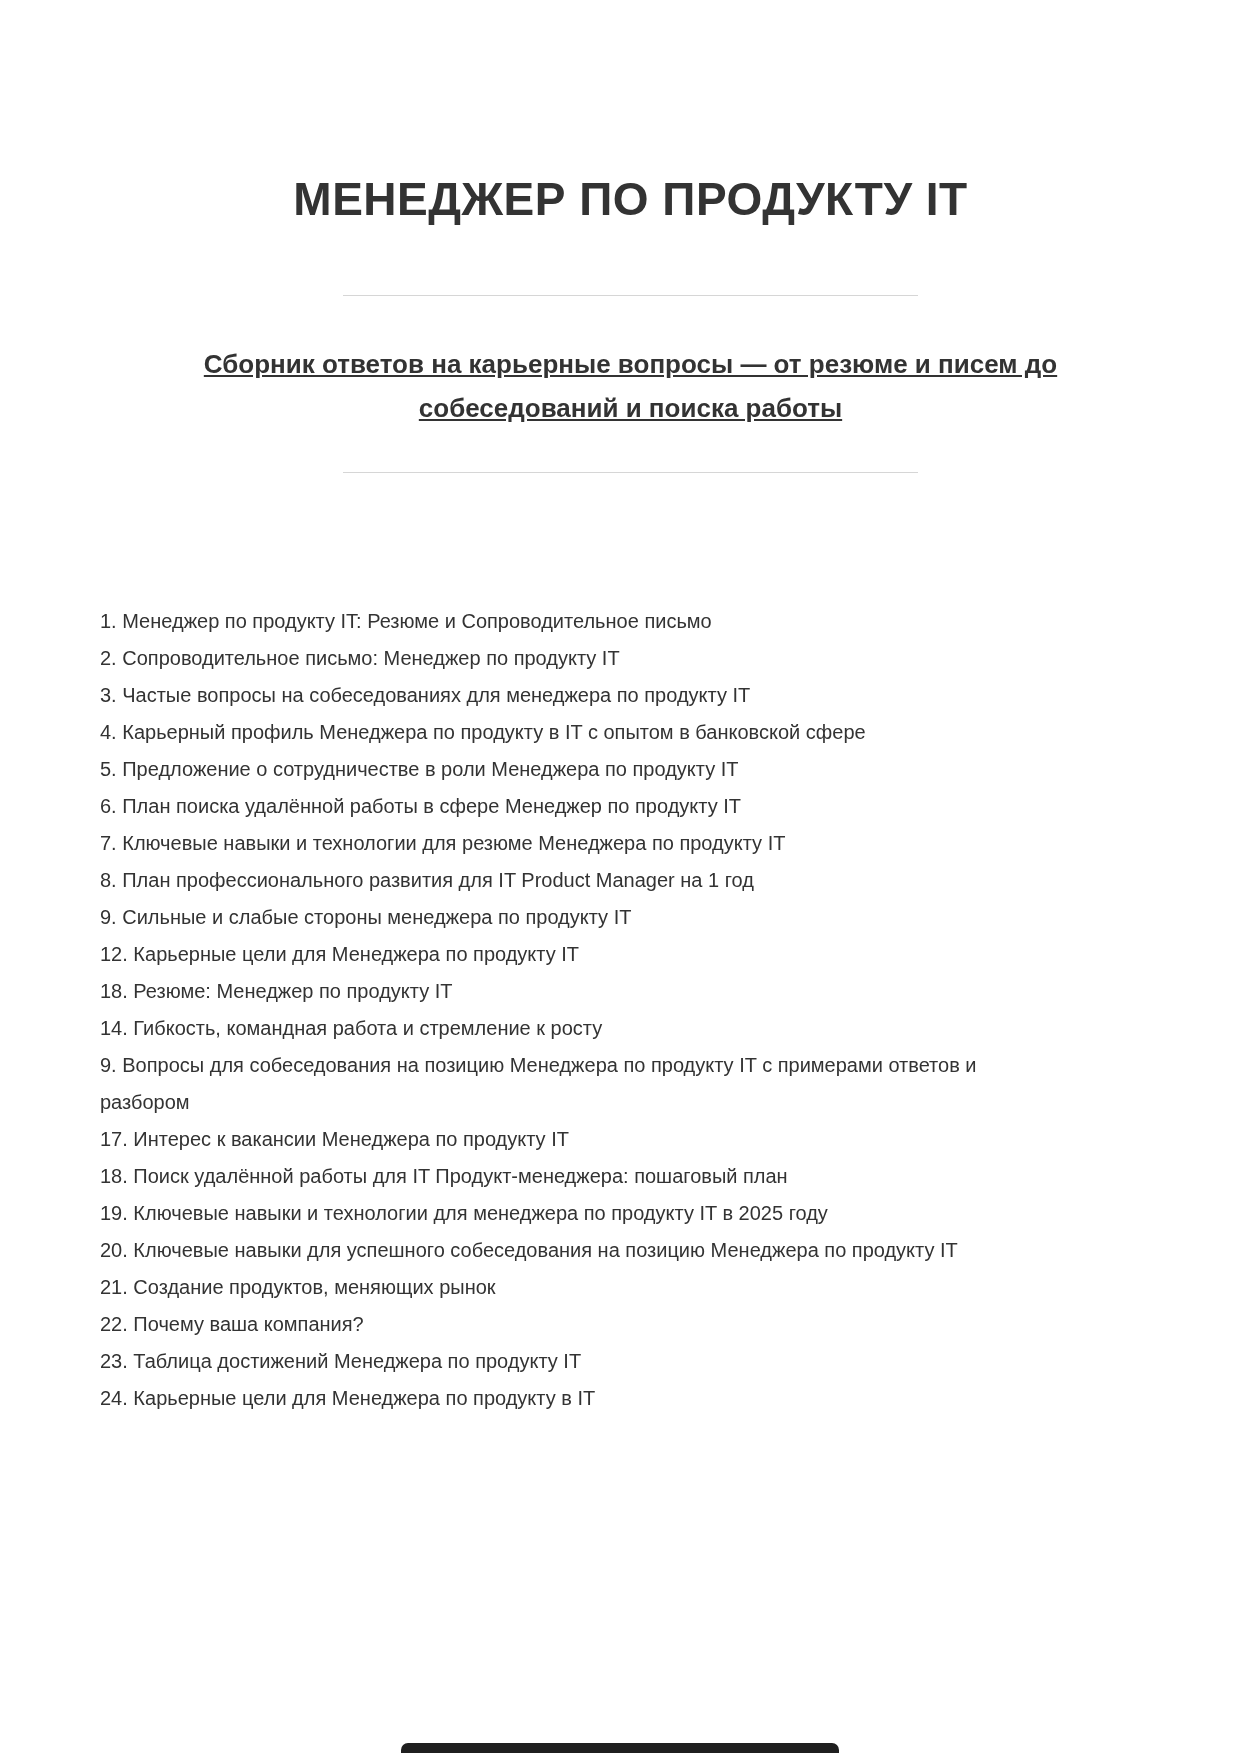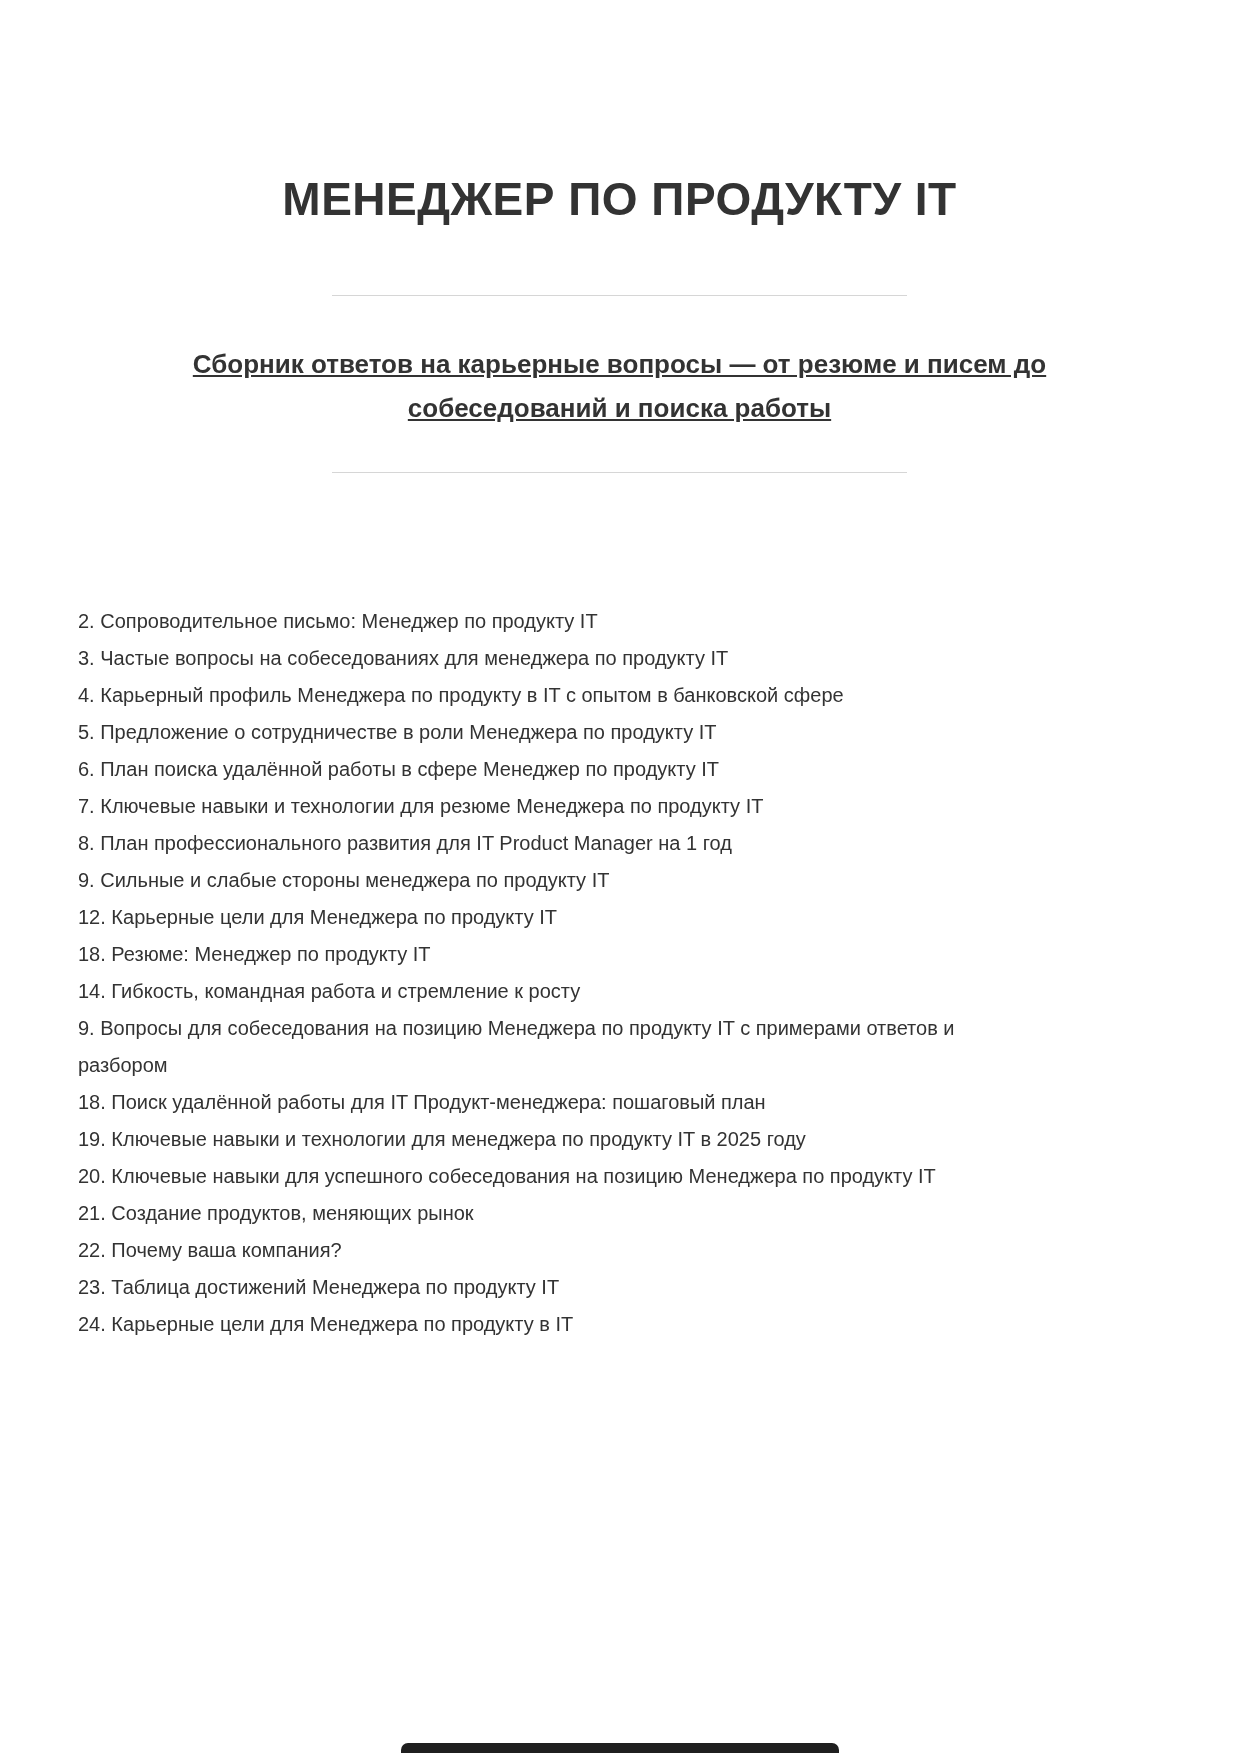--- a/index.html
+++ b/index.html
@@ -18,21 +18,21 @@
     font-family: "Liberation Sans", "DejaVu Sans", sans-serif;
     color: var(--text);
   }
   .page {
     position: relative;
     width: 1239px;
     height: 1753px;
     margin: 0 auto;
     background: var(--page-bg);
     overflow: hidden;
-    padding: 172px 78px 0 78px;
+    padding: 172px 78px 0 100px;
   }
   .doc-title {
     margin: 0;
     text-align: center;
     font-size: 46px;
     line-height: 1.2;
     font-weight: 700;
     color: var(--text);
     letter-spacing: 0.5px;
   }
@@ -90,32 +90,34 @@
 
   <h1 class="doc-title">МЕНЕДЖЕР ПО ПРОДУКТУ IT</h1>
 
   <hr class="divider divider-top">
 
   <h2 class="doc-subtitle">Сборник ответов на карьерные вопросы — от резюме и писем до собеседований и поиска работы</h2>
 
   <hr class="divider divider-bottom">
 
   <div class="toc-list">
+      <div class="toc-item">1. Менеджер по продукту IT: Резюме и Сопроводительное письмо</div>
       <div class="toc-item">2. Сопроводительное письмо: Менеджер по продукту IT</div>
       <div class="toc-item">3. Частые вопросы на собеседованиях для менеджера по продукту IT</div>
       <div class="toc-item">4. Карьерный профиль Менеджера по продукту в IT с опытом в банковской сфере</div>
       <div class="toc-item">5. Предложение о сотрудничестве в роли Менеджера по продукту IT</div>
       <div class="toc-item">6. План поиска удалённой работы в сфере Менеджер по продукту IT</div>
       <div class="toc-item">7. Ключевые навыки и технологии для резюме Менеджера по продукту IT</div>
       <div class="toc-item">8. План профессионального развития для IT Product Manager на 1 год</div>
       <div class="toc-item">9. Сильные и слабые стороны менеджера по продукту IT</div>
       <div class="toc-item">12. Карьерные цели для Менеджера по продукту IT</div>
       <div class="toc-item">18. Резюме: Менеджер по продукту IT</div>
       <div class="toc-item">14. Гибкость, командная работа и стремление к росту</div>
       <div class="toc-item">9. Вопросы для собеседования на позицию Менеджера по продукту IT с примерами ответов и разбором</div>
+      <div class="toc-item">17. Интерес к вакансии Менеджера по продукту IT</div>
       <div class="toc-item">18. Поиск удалённой работы для IT Продукт-менеджера: пошаговый план</div>
       <div class="toc-item">19. Ключевые навыки и технологии для менеджера по продукту IT в 2025 году</div>
       <div class="toc-item">20. Ключевые навыки для успешного собеседования на позицию Менеджера по продукту IT</div>
       <div class="toc-item">21. Создание продуктов, меняющих рынок</div>
       <div class="toc-item">22. Почему ваша компания?</div>
       <div class="toc-item">23. Таблица достижений Менеджера по продукту IT</div>
       <div class="toc-item">24. Карьерные цели для Менеджера по продукту в IT</div>
     </div>
 
   <div class="bottom-bar-fragment"></div>

